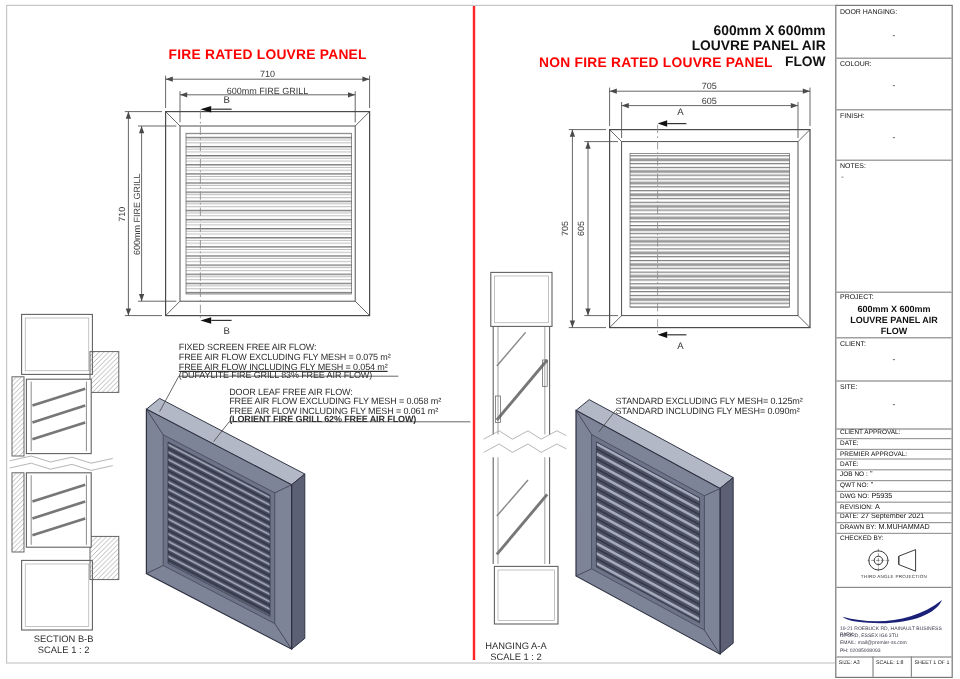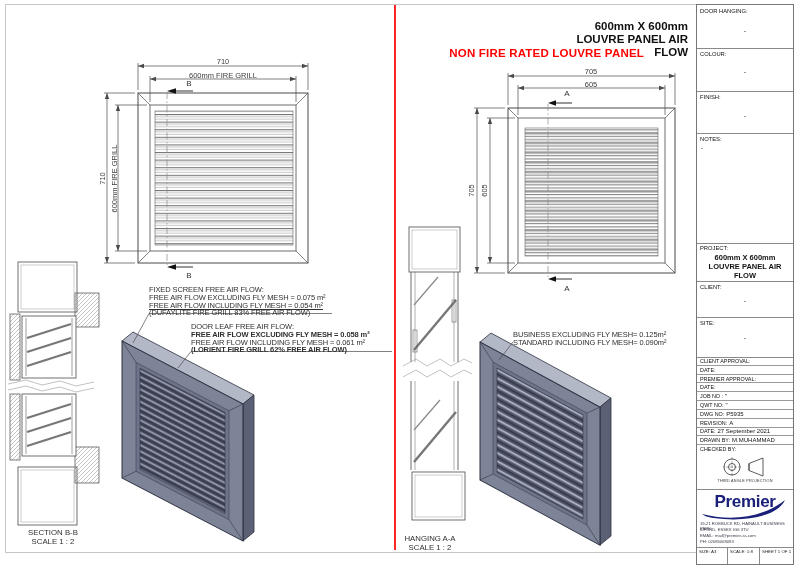--- a/index.html
+++ b/index.html
@@ -237,20 +237,21 @@
       </g>
     </g>
 
     <g stroke="#4a4a4a" stroke-width="0.7" fill="none">
       <path d="M332,313.5 L149,313.5 L133,343"></path>
       <path d="M392,351.5 L191,351.5 L178,368"></path>
       <path d="M513,342 L499,360"></path>
     </g>
   </svg>
 
+  <div class="t red-title" style="left:138px;top:40px;width:170px;">FIRE RATED LOUVRE PANEL</div>
   <div class="t red-title" style="left:448px;top:47px;width:196px;text-align:right;">NON FIRE RATED LOUVRE PANEL</div>
 
   <div class="t blk-title" style="left:555px;top:20px;width:133px;">
     <div>600mm X 600mm</div>
     <div>LOUVRE PANEL AIR</div>
     <div>FLOW</div>
   </div>
 
   <div class="t dim" style="left:203px;top:57px;width:40px;">710</div>
   <div class="t dim" style="left:178px;top:70.5px;width:90px;">600mm FIRE GRILL</div>
@@ -265,25 +266,25 @@
   <div class="t dim vdim" style="left:464px;top:186px;width:40px;">605</div>
   <div class="t marker" style="left:561px;top:89px;">A</div>
   <div class="t marker" style="left:561px;top:284px;">A</div>
 
   <div class="t ann" style="left:149px;top:285px;">FIXED SCREEN FREE AIR FLOW:</div>
   <div class="t ann" style="left:149px;top:293px;">FREE AIR FLOW EXCLUDING FLY MESH = 0.075 m²</div>
   <div class="t ann" style="left:149px;top:300.5px;text-decoration:underline;">FREE AIR FLOW INCLUDING FLY MESH = 0.054 m²</div>
   <div class="t ann" style="left:149px;top:308px;">(DUFAYLITE FIRE GRILL 83% FREE AIR FLOW)</div>
 
   <div class="t ann" style="left:191px;top:322px;">DOOR LEAF FREE AIR FLOW:</div>
-  <div class="t ann" style="left:191px;top:330px;font-weight:bold;">FREE AIR FLOW EXCLUDING FLY MESH = 0.058 m²</div>
+  <div class="t ann" style="left:191px;top:330px;">FREE AIR FLOW EXCLUDING FLY MESH = 0.058 m²</div>
   <div class="t ann" style="left:191px;top:337.5px;">FREE AIR FLOW INCLUDING FLY MESH = 0.061 m²</div>
   <div class="t ann" style="left:191px;top:345px;font-weight:bold;">(LORIENT FIRE GRILL 62% FREE AIR FLOW)</div>
 
-  <div class="t ann" style="left:513px;top:330px;">BUSINESS EXCLUDING FLY MESH= 0.125m²</div>
+  <div class="t ann" style="left:513px;top:330px;">STANDARD EXCLUDING FLY MESH= 0.125m²</div>
   <div class="t ann" style="left:513px;top:337.5px;">STANDARD INCLUDING FLY MESH= 0.090m²</div>
 
   <div class="t seclabel" style="left:22px;top:528px;">SECTION B-B</div>
   <div class="t seclabel" style="left:22px;top:537px;">SCALE 1 : 2</div>
   <div class="t seclabel" style="left:399px;top:534px;">HANGING A-A</div>
   <div class="t seclabel" style="left:399px;top:543px;">SCALE 1 : 2</div>
 
   <div class="tb">
     <div class="tbl" style="left:3px;top:3px;">DOOR HANGING:</div>
     <div class="tbv" style="top:22px;">-</div>
@@ -369,21 +370,20 @@
       <line x1="9" y1="0" x2="9" y2="20" stroke="#333" stroke-width="0.4" stroke-dasharray="3 1"></line>
       <path d="M26,6.5 L40,1 L40,19 L26,13.5 Z" stroke="#333" fill="none" stroke-width="0.8"></path>
       <line x1="26" y1="6.5" x2="26" y2="13.5" stroke="#333" stroke-width="0.8"></line>
     </svg>
     <div class="proj-caption" style="top:474px;">THIRD ANGLE PROJECTION</div>
     <div class="tline" style="top:484px;"></div>
 
     <svg style="position:absolute;left:2px;top:489px;" width="92" height="26" viewBox="0 0 92 26">
       <path d="M3,20 C30,27 62,25 86,6 C80,20 52,29 14,24 C9,23 5,22 3,20 Z" fill="#1b2178"></path>
     </svg>
-    <div class="logo-text">Premier</div>
 
     <div class="addr" style="top:516px;">19-21 ROEBUCK RD, HAINAULT BUSINESS PARK</div>
     <div class="addr" style="top:522px;">ILFORD, ESSEX IG6 3TU</div>
     <div class="addr" style="top:528px;">EMAIL: mail@premier-ss.com</div>
     <div class="addr" style="top:534px;">PH: 02085008093</div>
     <div class="tline" style="top:542px;"></div>
 
     <div class="cells">
       <div class="cell" style="width:30px;">SIZE: A3</div>
       <div class="cell" style="width:32px;">SCALE: 1:8</div>

